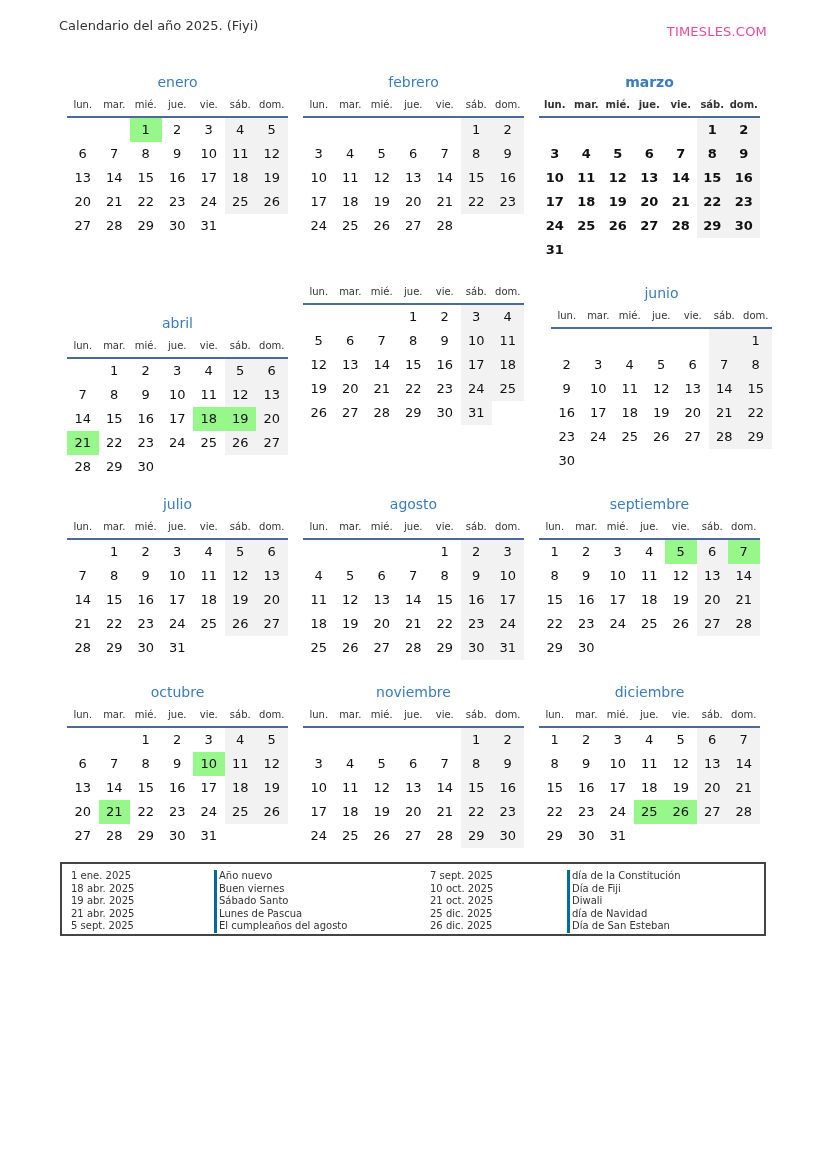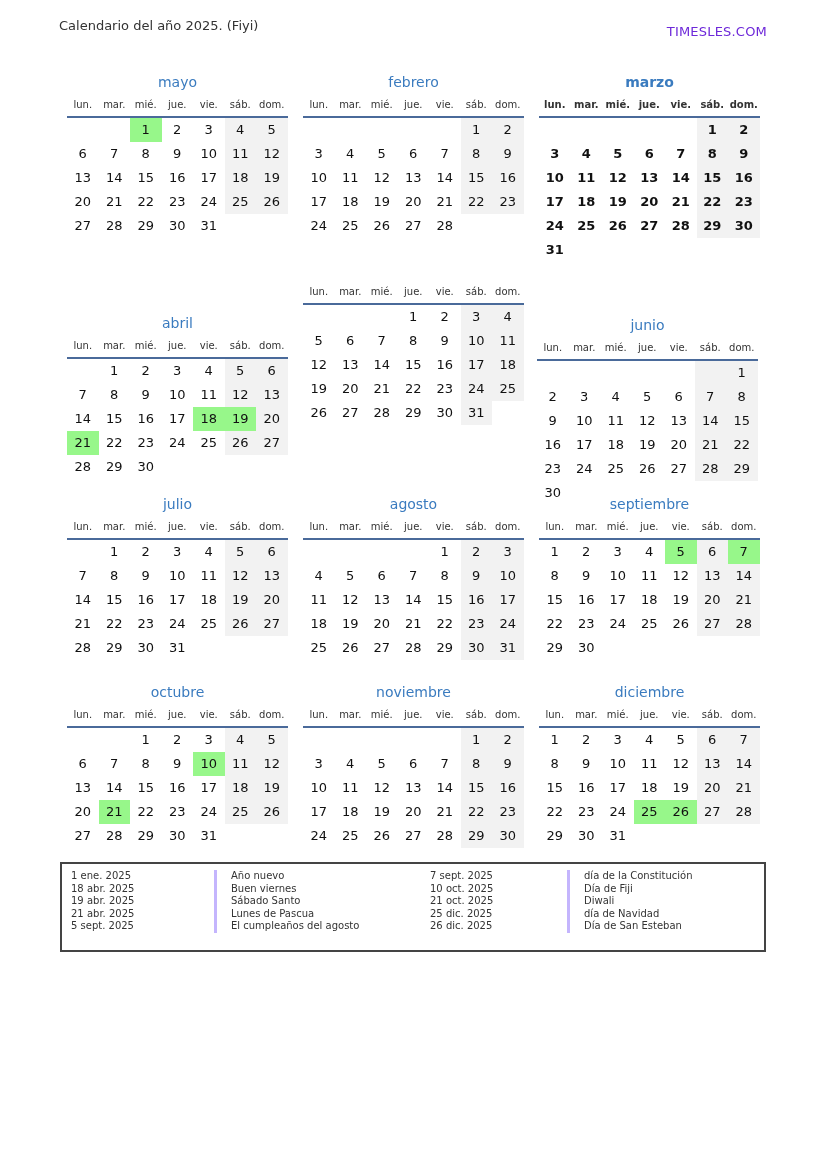--- a/index.html
+++ b/index.html
@@ -1,40 +1,40 @@
 <!DOCTYPE html>
 <html><head>
 <meta charset="utf-8">
 <style>
   html,body{margin:0;padding:0;background:#fff;}
   body{width:827px;height:1169px;position:relative;font-family:"DejaVu Sans",sans-serif;color:#222;overflow:hidden;}
   .title{position:absolute;left:59px;top:18px;font-size:13px;color:#333;}
-  .brand{position:absolute;right:60px;top:24px;font-size:13px;color:#6d28d9;letter-spacing:0.2px;}
+  .brand{position:absolute;right:60px;top:24px;font-size:13px;color:#ec4899;letter-spacing:0.2px;}
   .month{position:absolute;width:221px;}
   .mname{text-align:center;font-size:14px;color:#3a7bbf;height:24px;line-height:24px;}
   .dow{display:grid;grid-template-columns:repeat(7,31.5px);font-size:10px;color:#333;height:22px;line-height:22px;border-bottom:2px solid #4a6a9a;}
   .dow span{text-align:center;}
   .grid{display:grid;grid-template-columns:repeat(7,31.5px);grid-auto-rows:24px;font-size:13px;}
   .grid span{text-align:center;line-height:24px;color:#111;}
   .grid span.we{background:#f2f2f2;}
   .grid span.hol{background:#97f78a;}
-  .legend{position:absolute;left:60px;top:862px;width:706px;height:90px;border:2px solid #444;box-sizing:border-box;font-size:10px;color:#333;}
+  .legend{position:absolute;left:60px;top:862px;width:706px;height:74px;border:2px solid #444;box-sizing:border-box;font-size:10px;color:#333;}
   .lcol{position:absolute;top:6px;}
   .lrow{height:12.5px;line-height:12.5px;white-space:nowrap;}
-  .lname{padding-left:14px;border-left:3px solid #c4b5fd;}
+  .lname{padding-left:2px;border-left:3px solid #0369a1;}
 </style>
 </head>
 <body>
 
 <div class="title">Calendario del año 2025. (Fiyi)</div>
 <div class="brand">TIMESLES.COM</div>
 
 <div id="months">
     <div class="month" style="left: 67px; top: 70px;">
-      <div class="mname">mayo</div>
+      <div class="mname">enero</div>
       <div class="dow">
         <span>lun.</span>
         <span>mar.</span>
         <span>mié.</span>
         <span>jue.</span>
         <span>vie.</span>
         <span>sáb.</span>
         <span>dom.</span>
       </div>
       <div class="grid">
@@ -270,21 +270,21 @@
         <span class="we">25</span>
         <span>26</span>
         <span>27</span>
         <span>28</span>
         <span>29</span>
         <span>30</span>
         <span class="we">31</span>
         <span></span>
       </div>
     </div>
-    <div class="month" style="left: 537px; top: 281px; margin-top: 32px;">
+    <div class="month" style="left: 551px; top: 281px;">
       <div class="mname">junio</div>
       <div class="dow">
         <span>lun.</span>
         <span>mar.</span>
         <span>mié.</span>
         <span>jue.</span>
         <span>vie.</span>
         <span>sáb.</span>
         <span>dom.</span>
       </div>

